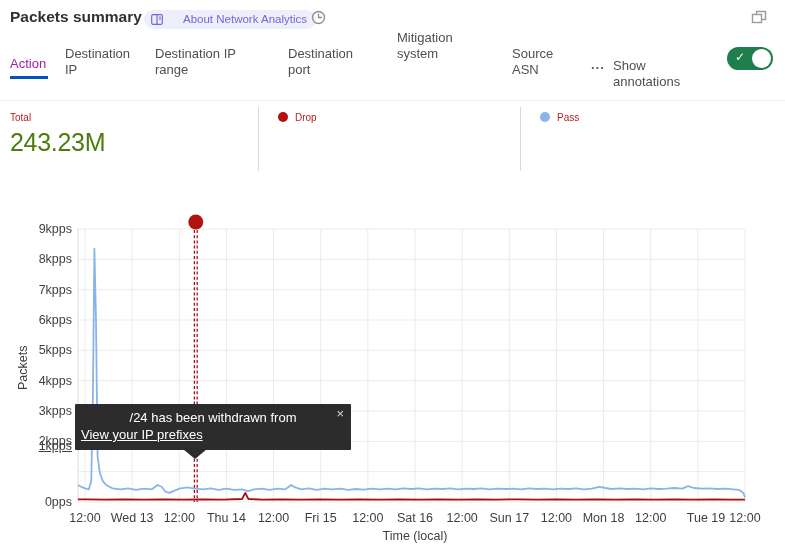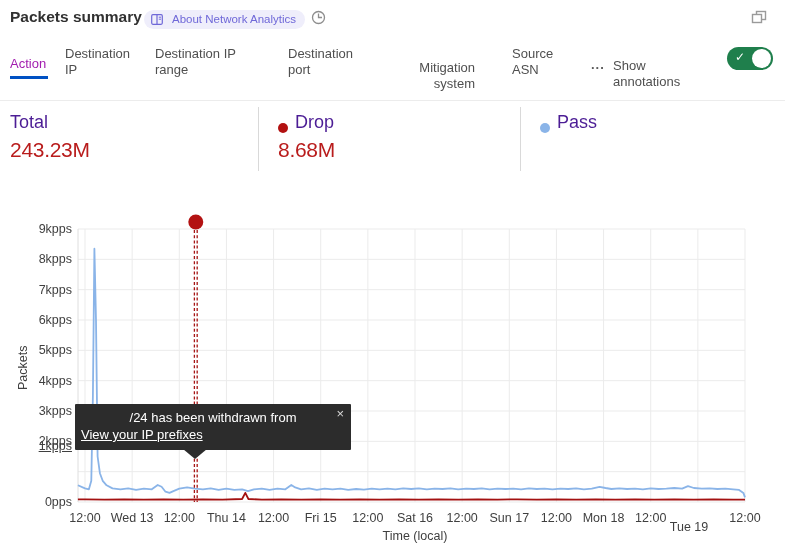--- a/index.html
+++ b/index.html
@@ -1,37 +1,37 @@
 <!DOCTYPE html>
 <html><head>
 <meta charset="utf-8">
 <style>
   html,body{margin:0;padding:0;background:#fff;}
   .app{position:relative;width:785px;height:555px;background:#fff;overflow:hidden;
        font-family:"Liberation Sans","DejaVu Sans",sans-serif;color:#333;}
   
   .title{position:absolute;left:10px;top:8px;font-size:15.5px;font-weight:700;color:#313131;}
   .badge{position:absolute;left:144px;top:10px;height:19px;line-height:19px;border-radius:10px;
-         background:#efeefb;color:#6f68d8;font-size:11.5px;padding:0 9px 0 7px;display:flex;align-items:center;gap:9px;cursor:pointer;}
+         background:#efeefb;color:#6f68d8;font-size:11.5px;padding:0 9px 0 7px;display:flex;align-items:center;gap:20px;cursor:pointer;}
   .badge svg{display:block;}
   .hdr-icon{position:absolute;top:10px;}
   
   .tab{position:absolute;font-size:13px;line-height:16px;color:#4f4f4f;cursor:pointer;}
   .tab.active{color:#a21caf;}
   .tab-underline{position:absolute;height:2.5px;}
   .more-dots{position:absolute;left:591px;top:57px;font-size:13px;font-weight:700;color:#5a5a5a;letter-spacing:1px;cursor:pointer;}
   .toggle{position:absolute;left:727px;top:47px;width:46px;height:23px;border-radius:12px;cursor:pointer;}
   .toggle .check{position:absolute;left:8px;top:3px;color:#fff;font-size:12px;font-weight:700;}
   .toggle .knob{position:absolute;right:2px;top:2px;width:19px;height:19px;border-radius:50%;background:#fff;}
   .tabs-rule{position:absolute;left:0;top:100px;width:785px;height:1px;background:#ececec;}
   
   .stat{position:absolute;top:112px;cursor:pointer;}
-  .stat .lbl{font-size:18px;color:#4c1d95;display:flex;align-items:flex-end;gap:7px;}
+  .stat .lbl{font-size:10px;color:#b91c1c;display:flex;align-items:flex-start;gap:7px;}
   .stat .dot{width:10px;height:10px;border-radius:50%;display:inline-block;}
-  .stat .val{font-size:21px;color:#b91c1c;margin-top:5px;letter-spacing:-0.3px;}
+  .stat .val{font-size:25px;color:#4d7c0f;margin-top:5px;letter-spacing:-0.3px;}
   .vdiv{position:absolute;top:107px;width:1px;height:64px;background:#d9d9d9;}
   
   .ylab{position:absolute;left:16px;top:390px;font-size:12.5px;color:#3f3f3f;transform:rotate(-90deg);transform-origin:left top;white-space:nowrap;}
   .ytick{position:absolute;width:70px;text-align:right;font-size:12.5px;color:#3f3f3f;}
   .xtick{position:absolute;width:60px;text-align:center;font-size:12.5px;color:#3f3f3f;top:511px;}
   .xlab{position:absolute;left:300px;top:529px;width:230px;text-align:center;font-size:12.5px;color:#3f3f3f;}
   #plot{position:absolute;left:78px;top:214px;overflow:visible;}
   
   .tooltip{position:absolute;left:75px;top:404px;width:276px;background:#2c2c2c;color:#fff;
            font-size:13px;line-height:17px;padding:5px 6px 7px 6px;box-sizing:border-box;z-index:5;border-radius:1px;}
@@ -70,21 +70,21 @@
         <rect x="5.5" y="1.5" width="9" height="8" fill="#fff" stroke="#9a9a9a" stroke-width="1.4"></rect>
         <rect x="1.5" y="4.5" width="9" height="8" fill="#fff" stroke="#9a9a9a" stroke-width="1.4"></rect>
       </svg>
   </span>
 
   <div class="tab active" style="left:10px;top:56px;">Action</div>
   <div class="tab-underline" id="tab-underline" style="left: 10px; top: 76px; width: 38px; background: rgb(0, 81, 195);"></div>
   <div class="tab" style="left:65px;top:46px;width:72px;">Destination IP</div>
   <div class="tab" style="left:155px;top:46px;width:92px;">Destination IP range</div>
   <div class="tab" style="left:288px;top:46px;width:78px;">Destination port</div>
-  <div class="tab" style="left:397px;top:60px;width:78px;text-align:right;">Mitigation system</div>
+  <div class="tab" style="left:397px;top:30px;width:78px;">Mitigation system</div>
   <div class="tab" style="left:512px;top:46px;width:52px;">Source ASN</div>
   <div class="more-dots">...</div>
   <div class="tab" style="left:613px;top:58px;width:90px;">Show annotations</div>
   <div class="toggle" id="annot-toggle" style="background: rgb(31, 127, 76);">
     <span class="check">✓</span>
     <span class="knob"></span>
   </div>
   <div class="tabs-rule"></div>
 
   <div class="stat" style="left:10px;">
@@ -92,21 +92,20 @@
         <span>Total</span>
       </div>
     <div class="val">243.23M</div>
   </div>
   <div class="vdiv" style="left:258px;"></div>
   <div class="stat" style="left:278px;">
     <div class="lbl">
         <span class="dot" id="dot-drop" style="background: rgb(178, 17, 17);"></span>
         <span>Drop</span>
       </div>
-    <div class="val">8.68M</div>
   </div>
   <div class="vdiv" style="left:520px;"></div>
   <div class="stat" style="left:540px;">
     <div class="lbl">
         <span class="dot" id="dot-pass" style="background: rgb(138, 180, 232);"></span>
         <span>Pass</span>
       </div>
   </div>
 
   <div class="ylab">Packets</div>
@@ -162,21 +161,21 @@
       <div class="xtick" style="left: 196.429px;">Thu 14</div>
       <div class="xtick" style="left: 243.571px;">12:00</div>
       <div class="xtick" style="left: 290.714px;">Fri 15</div>
       <div class="xtick" style="left: 337.857px;">12:00</div>
       <div class="xtick" style="left: 385px;">Sat 16</div>
       <div class="xtick" style="left: 432.143px;">12:00</div>
       <div class="xtick" style="left: 479.286px;">Sun 17</div>
       <div class="xtick" style="left: 526.429px;">12:00</div>
       <div class="xtick" style="left: 573.571px;">Mon 18</div>
       <div class="xtick" style="left: 620.714px;">12:00</div>
-      <div class="xtick" style="left: 659px; margin-top: 9px;">Tue 19</div>
+      <div class="xtick" style="left: 676px;">Tue 19</div>
       <div class="xtick" style="left: 715px;">12:00</div>
     </div>
   <div class="xlab">Time (local)</div>
 
   <div class="tooltip">
     <span class="close">×</span>
     <div class="l1">/24 has been withdrawn from</div>
     <div><a>View your IP prefixes</a></div>
     <div class="caret"></div>
   </div>

